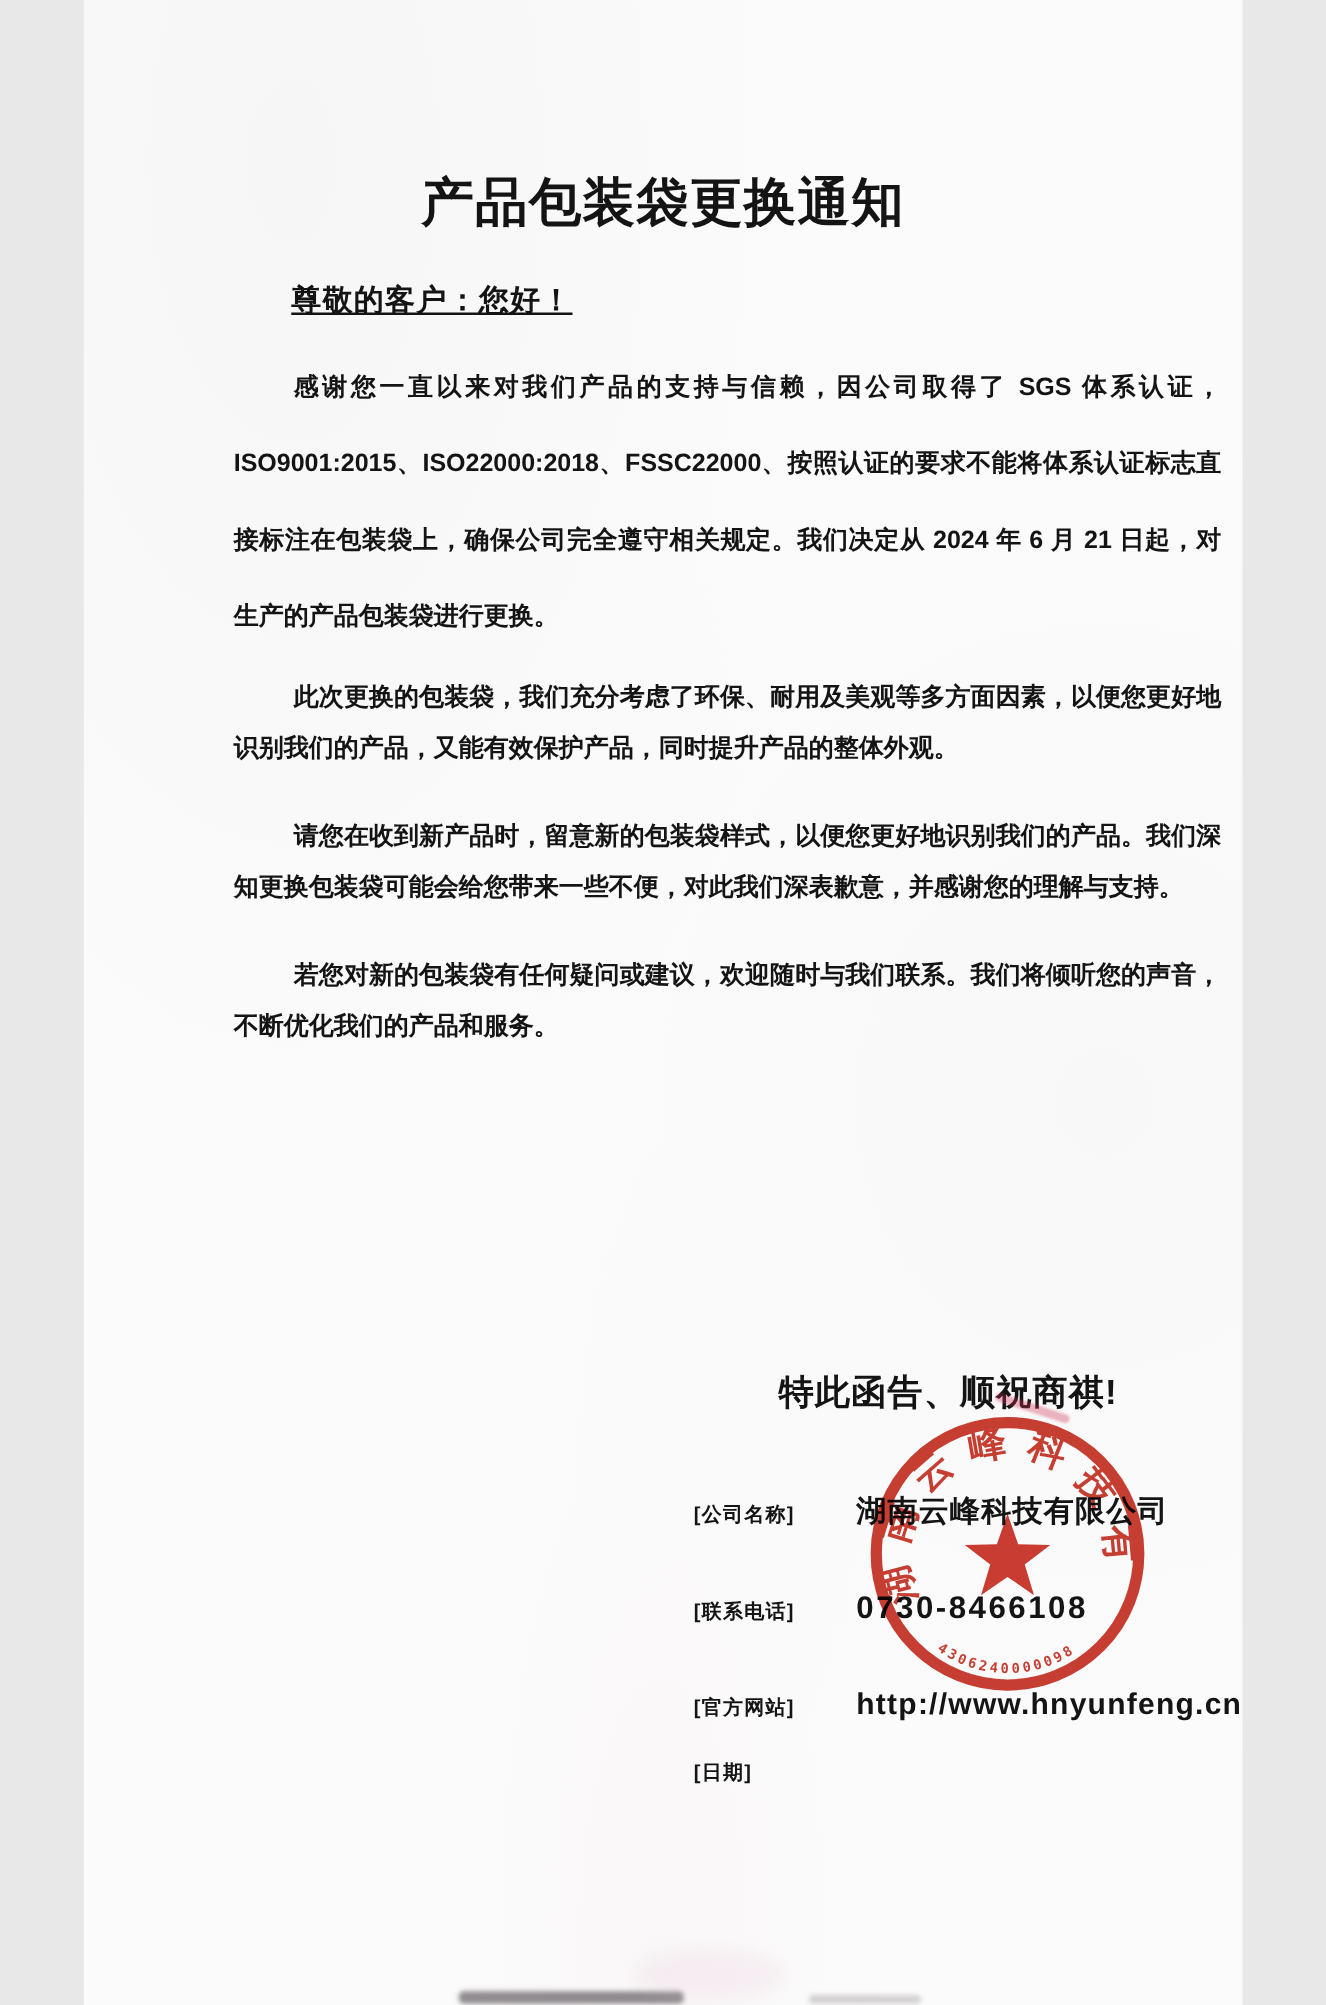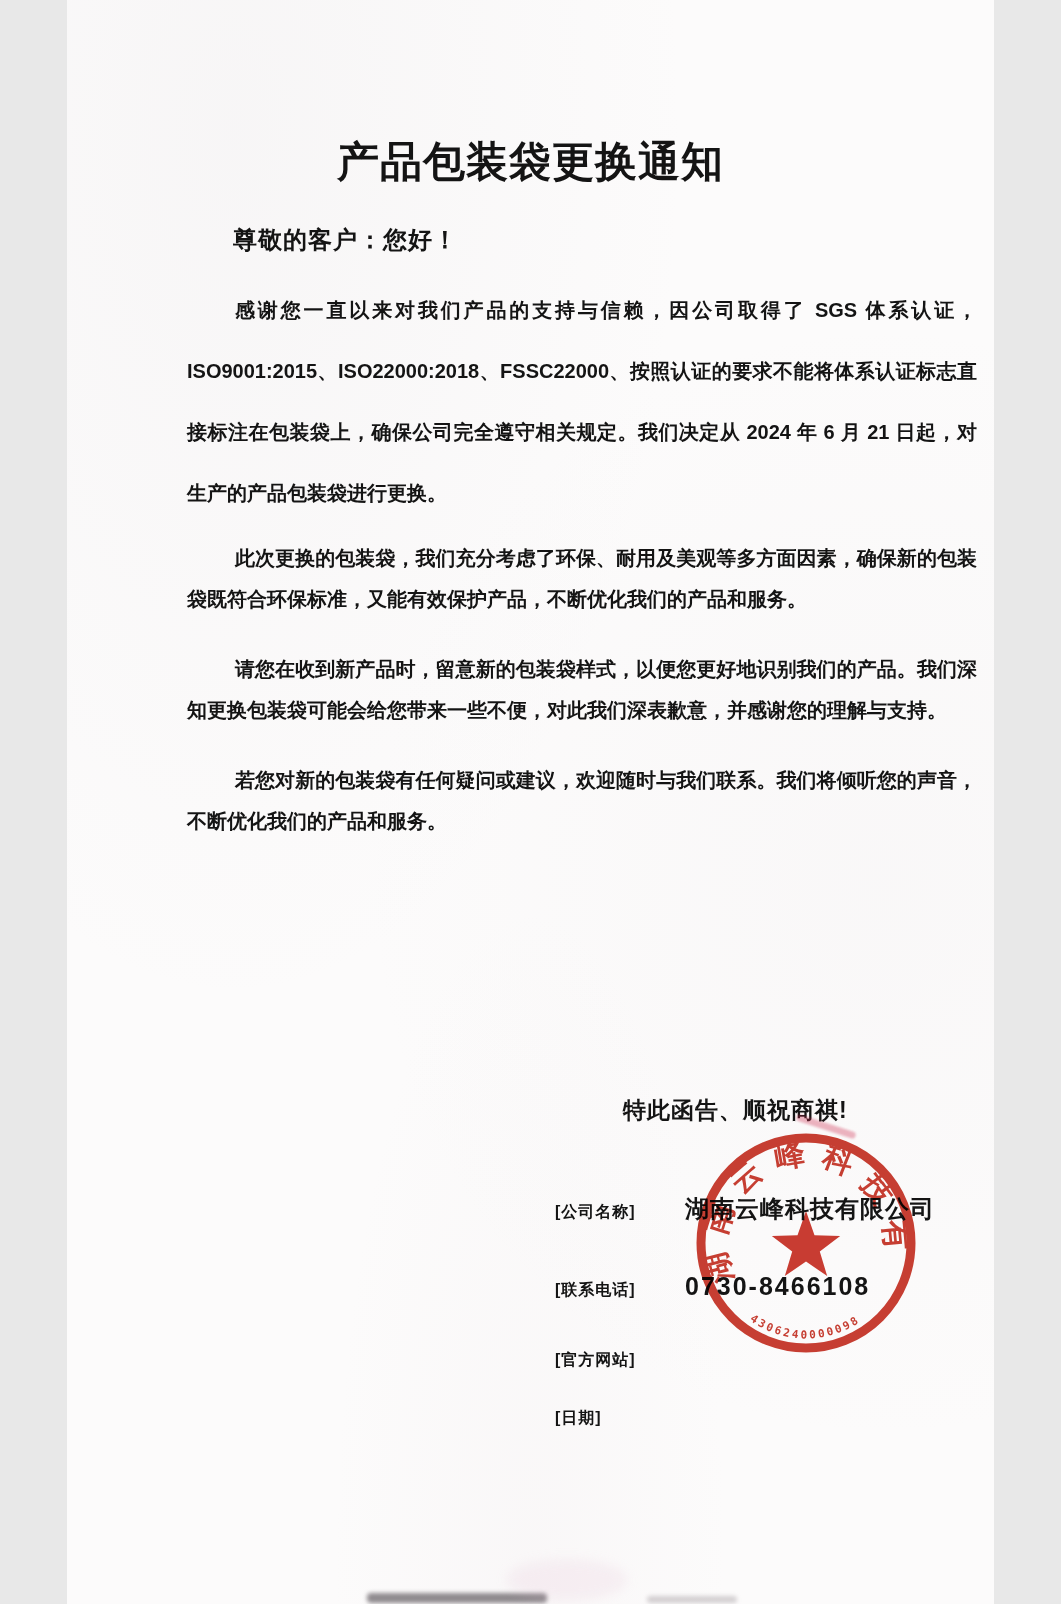--- a/index.html
+++ b/index.html
@@ -20,35 +20,35 @@
   
   .doc-title{
     position:absolute;top:134px;left:0;width:100%;
     text-align:center;
     font-family:"Liberation Serif", serif;
     font-weight:700;font-size:42px;letter-spacing:1px;
   }
   
   .greeting{
     position:absolute;top:224px;left:166px;
-    font-size:24px;font-weight:700;letter-spacing:1px;
+    font-size:24px;font-weight:700;letter-spacing:1px;text-decoration:underline;
   }
   
   .doc-body{
     position:absolute;top:280px;left:120px;width:790px;
     font-size:20px;font-weight:700;
     text-align:justify;
   }
   .doc-body p{margin:0;text-indent:48px;}
   .para-wide{line-height:61px;margin-bottom:14px !important;}
   .para{line-height:41px;margin-bottom:29px !important;}
   
   .closing{
     position:absolute;top:1095px;left:556px;
-    font-size:23px;font-weight:700;letter-spacing:1px;
+    font-size:28px;font-weight:700;letter-spacing:1px;
   }
   
   .sig-row{
     position:absolute;left:488px;
     display:flex;align-items:baseline;
     font-weight:700;
   }
   .sig-label{
     display:inline-block;width:130px;
     font-size:16px;letter-spacing:1px;white-space:nowrap;
@@ -88,39 +88,40 @@
 <body>
 
 <div class="page">
 
   <div class="doc-title">产品包装袋更换通知</div>
 
   <div class="greeting">尊敬的客户：您好！</div>
 
   <div class="doc-body">
     <p class="para-wide">感谢您一直以来对我们产品的支持与信赖，因公司取得了 SGS 体系认证，ISO9001:2015、ISO22000:2018、FSSC22000、按照认证的要求不能将体系认证标志直接标注在包装袋上，确保公司完全遵守相关规定。我们决定从 2024 年 6 月 21 日起，对生产的产品包装袋进行更换。</p>
-    <p class="para">此次更换的包装袋，我们充分考虑了环保、耐用及美观等多方面因素，确保新的包装袋既符合环保标准，又能有效保护产品，不断优化我们的产品和服务。</p>
+    <p class="para">此次更换的包装袋，我们充分考虑了环保、耐用及美观等多方面因素，以便您更好地识别我们的产品，又能有效保护产品，同时提升产品的整体外观。</p>
     <p class="para">请您在收到新产品时，留意新的包装袋样式，以便您更好地识别我们的产品。我们深知更换包装袋可能会给您带来一些不便，对此我们深表歉意，并感谢您的理解与支持。</p>
     <p class="para">若您对新的包装袋有任何疑问或建议，欢迎随时与我们联系。我们将倾听您的声音，不断优化我们的产品和服务。</p>
   </div>
 
   <div class="closing">特此函告、顺祝商祺!</div>
 
   <div class="sig-row row-company">
     <span class="sig-label">[公司名称]</span>
     <span class="sig-value">湖南云峰科技有限公司</span>
   </div>
 
   <div class="sig-row row-phone">
     <span class="sig-label">[联系电话]</span>
     <span class="sig-value">0730-8466108</span>
   </div>
 
   <div class="sig-row row-website">
     <span class="sig-label">[官方网站]</span>
+    <span class="sig-value">http://www.hnyunfeng.cn</span>
   </div>
 
   <div class="sig-row row-date">
     <span class="sig-label">[日期]</span>
   </div>
 
   <svg class="seal" viewBox="-120 -120 240 240" xmlns="http://www.w3.org/2000/svg">
     <circle cx="0" cy="2" r="105" fill="none" stroke="#c32a1c" stroke-width="9"></circle>
     <polygon fill="#c6281c" points="0,-30 8.5,-5.7 34.2,-5.1 13.8,10.5 21.2,35.1 0,20.5 -21.2,35.1 -13.8,10.5 -34.2,-5.1 -8.5,-5.7"></polygon>
     <defs>

